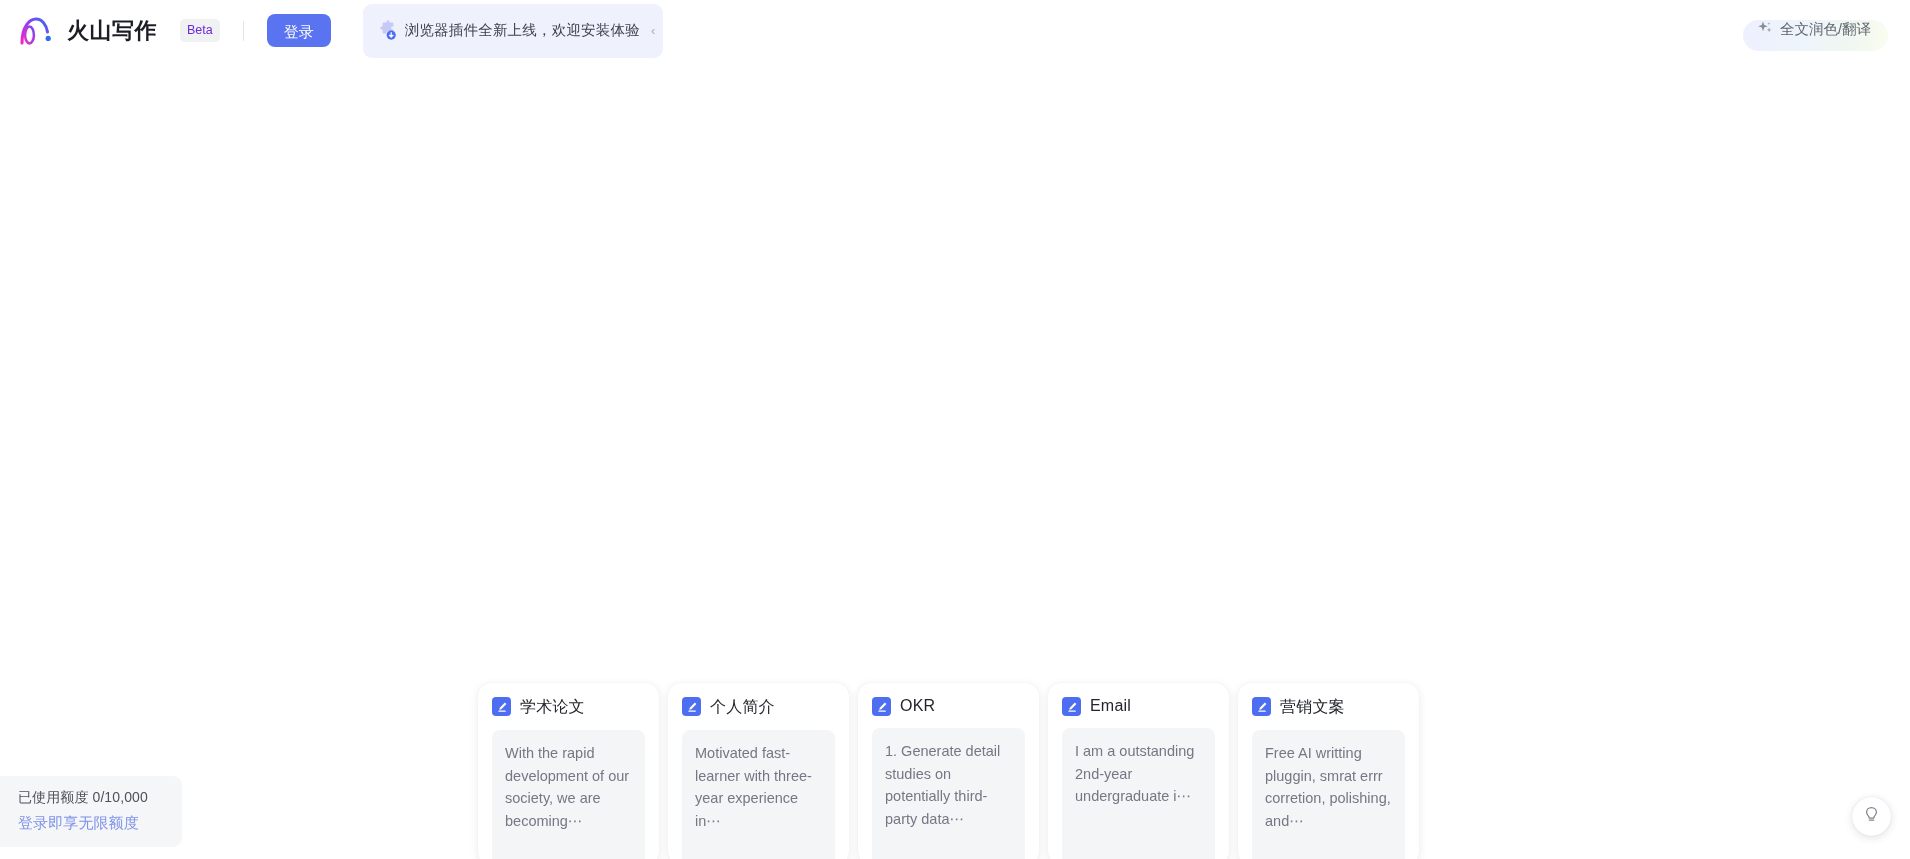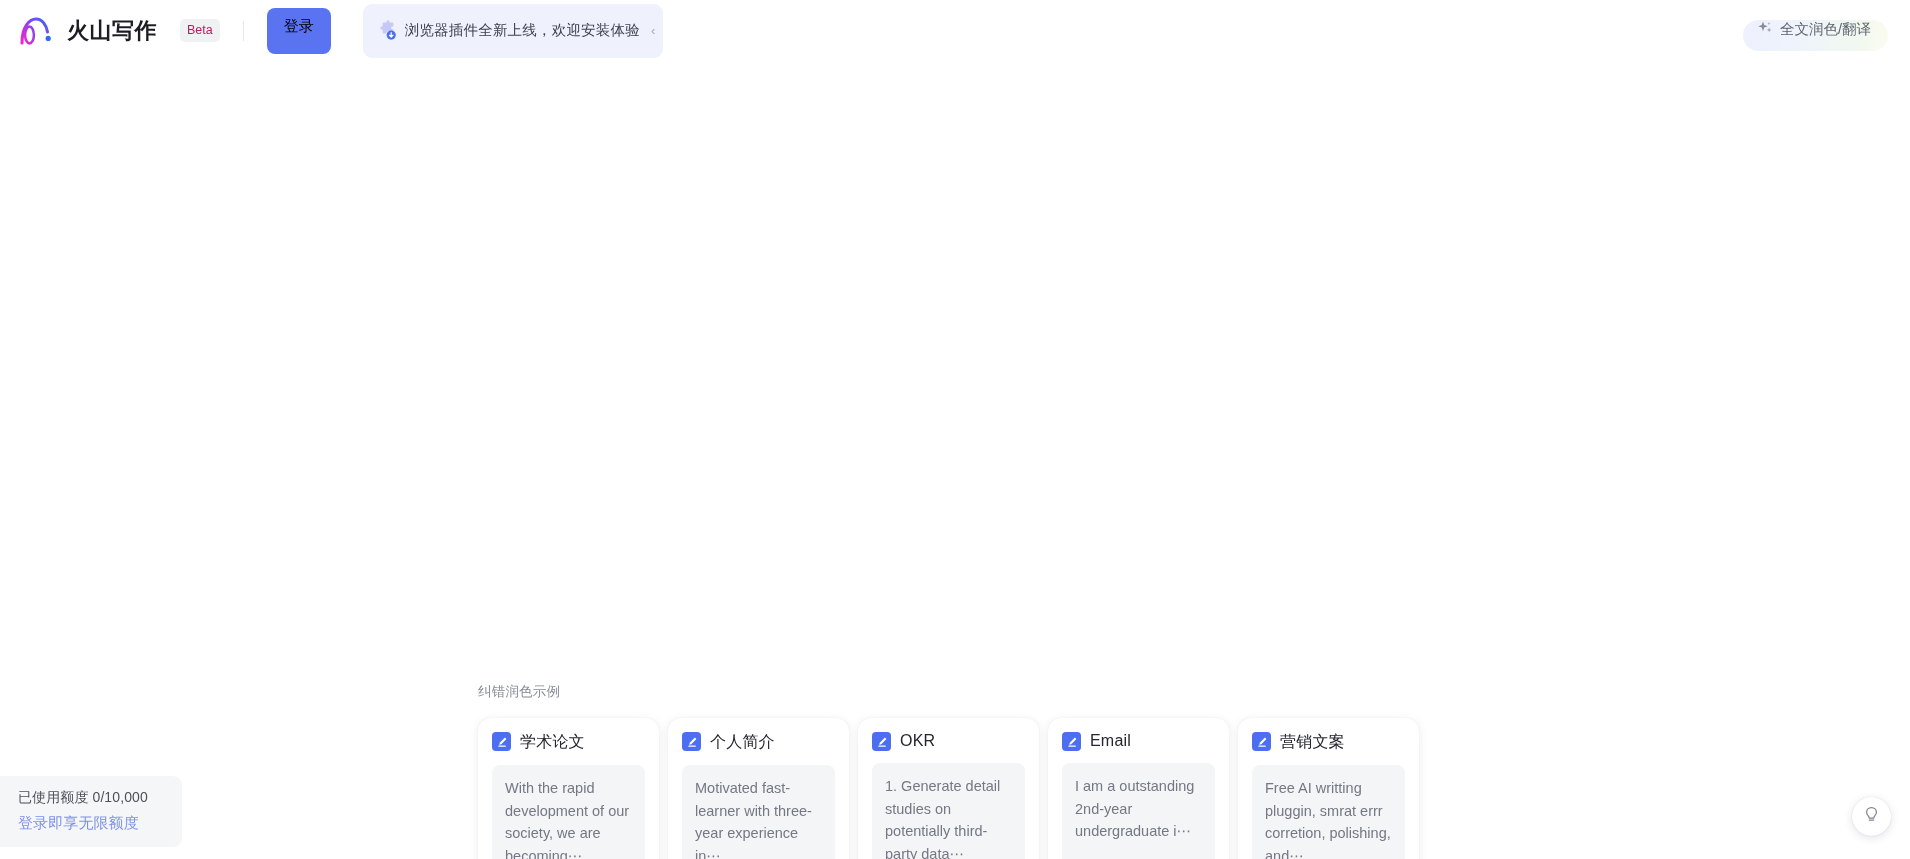--- a/index.html
+++ b/index.html
@@ -44,40 +44,40 @@
     font-size: 22px;
     font-weight: 700;
     color: #1b1d23;
     letter-spacing: 0.5px;
     margin-left: 2px;
     white-space: nowrap;
   }
   .beta-badge {
     margin-left: 11px;
     background: #f0f1f3;
-    color: #be185d;
+    color: #6d28d9;
     font-size: 12.5px;
     line-height: 1;
     padding: 5px 7px 6px 7px;
     border-radius: 5px;
     white-space: nowrap;
   }
   .v-divider {
     width: 1px;
     height: 20px;
     background: #e3e5e9;
     margin-left: 23px;
     margin-right: 23px;
   }
   .login-btn {
     background: #5a73f0;
-    color: #000000;
+    color: #ffffff;
     font-size: 15px;
     line-height: 1;
-    padding: 10px 17px 21px 17px;
+    padding: 10px 17px 8px 17px;
     border: none;
     border-radius: 8px;
     cursor: pointer;
     white-space: nowrap;
     font-family: inherit;
   }
   .promo-banner {
     margin-left: 32px;
     height: 54px;
     background: #eff1fd;
@@ -299,21 +299,20 @@
           <path d="M11.9 2.0 L12.35 3.2 L13.5 3.65 L12.35 4.1 L11.9 5.3 L11.45 4.1 L10.3 3.65 L11.45 3.2 Z" fill="#a6abb4"></path>
         </svg>
       </span>
       <span class="label">全文润色/翻译</span>
     </div>
   </div>
 
   <div class="editor-area">
 
     <div class="examples">
-      <div class="examples-title">纠错润色示例</div>
       <div class="card-row">
 
         <div class="ex-card">
           <div class="card-head">
             <span class="card-badge">
               <svg width="12" height="12" viewBox="0 0 12 12" xmlns="http://www.w3.org/2000/svg">
                 <path d="M8.9 1.6 L10.4 3.1 L5.3 8.2 L3.2 8.8 L3.8 6.7 Z" fill="#ffffff"></path>
                 <rect x="2.4" y="9.6" width="7.4" height="1.1" rx="0.55" fill="#ffffff"></rect>
               </svg>
             </span>

